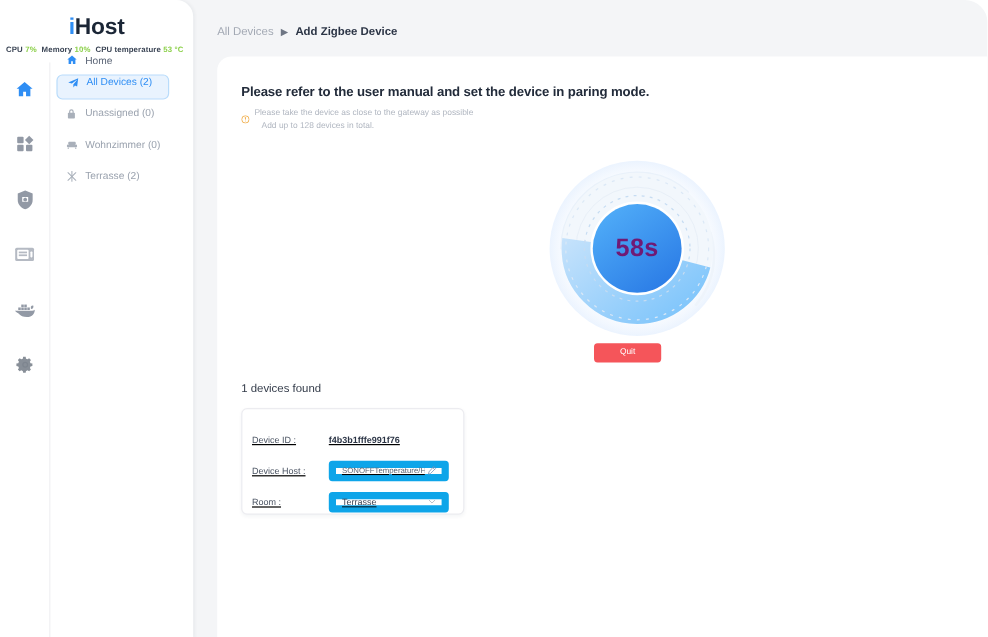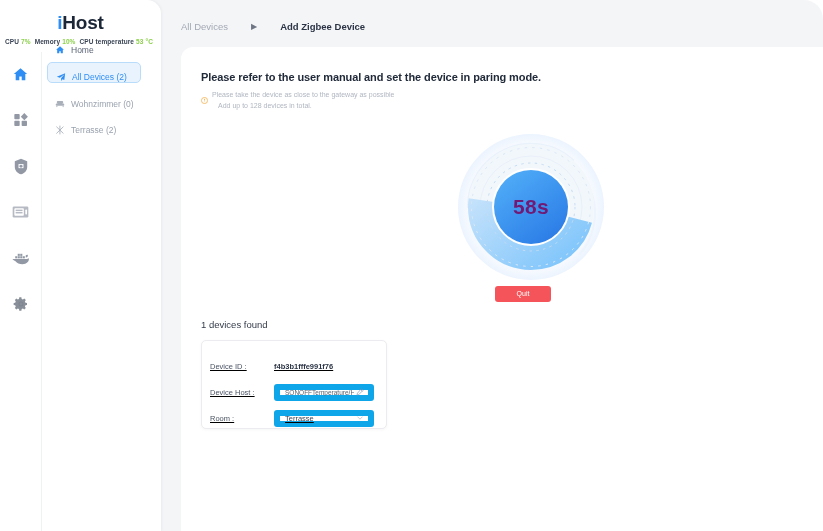--- a/index.html
+++ b/index.html
@@ -100,21 +100,21 @@
     padding: 4px 6px 4px 7px;
     margin-bottom: 3px;
     cursor: pointer;
   }
   .nav-head .label {
     font-size: 8.5px;
     color: #5a6475;
     font-weight: normal;
   }
   .nav-item {
-    display: flex; align-items: flex-end; gap: 6px;
+    display: flex; align-items: flex-start; gap: 6px;
     height: 20px;
     padding: 0 7px;
     margin-bottom: 6px;
     border-radius: 5px;
     cursor: pointer;
   }
   .nav-item.active {
     background: #e9f3fe;
     border: 1px solid #b9dcfb;
     height: 21px;
@@ -124,21 +124,21 @@
     color: #9aa2ae;
     white-space: nowrap;
   }
   .nav-item.active .label { color: #2f8ef4; }
   .nav-icon { width: 11px; height: 11px; display:flex; align-items:center; justify-content:center; flex:0 0 auto;}
 
   
   .breadcrumb {
     position: absolute;
     left: 181px; top: 21px;
-    display: flex; align-items: center; gap: 23px;
+    display: flex; align-items: center; gap: 6px;
     font-size: 9.5px;
     z-index: 2;
   }
   .crumb-muted { color: #a3a9b4; cursor: pointer; }
   .crumb-sep { color: #6e7684; font-size: 8px; }
   .crumb-cur { color: #2b3445; font-weight: bold; }
 
   
   .content {
     position: absolute;
@@ -364,20 +364,29 @@
 
       <div class="nav-item active">
         <span class="nav-icon">
           <svg width="10" height="10" viewBox="0 0 24 24" fill="#2f8ef4">
             <path d="M22 3 2 11.2l7.3 2.3L20.4 5.6l-8.2 9.6.2 6.2 3.1-4.2 4.4 2z"></path>
           </svg>
         </span>
         <span class="label">All Devices  (2)</span>
       </div>
 
+      <div class="nav-item">
+        <span class="nav-icon">
+          <svg width="9" height="10" viewBox="0 0 20 24" fill="#a9b0ba">
+            <rect x="3" y="9.6" width="14" height="11.4" rx="1.6"></rect>
+            <path d="M10 2.4a4.6 4.6 0 0 0-4.6 4.6v3.2h2.4V7a2.2 2.2 0 1 1 4.4 0v3.2h2.4V7A4.6 4.6 0 0 0 10 2.4z"></path>
+          </svg>
+        </span>
+        <span class="label">Unassigned  (0)</span>
+      </div>
 
       <div class="nav-item">
         <span class="nav-icon">
           <svg width="10" height="10" viewBox="0 0 24 24" fill="#a9b0ba">
             <path d="M4.5 9.8V7.2c0-1.3 1-2.3 2.3-2.3h10.4c1.3 0 2.3 1 2.3 2.3v2.6c-1 .3-1.7 1.2-1.7 2.3v1.6H6.2v-1.6c0-1.1-.7-2-1.7-2.3z"></path>
             <rect x="1.8" y="10.6" width="20.4" height="5.6" rx="2.3"></rect>
             <rect x="3.4" y="16.6" width="2.2" height="2.8"></rect>
             <rect x="18.4" y="16.6" width="2.2" height="2.8"></rect>
           </svg>
         </span>

